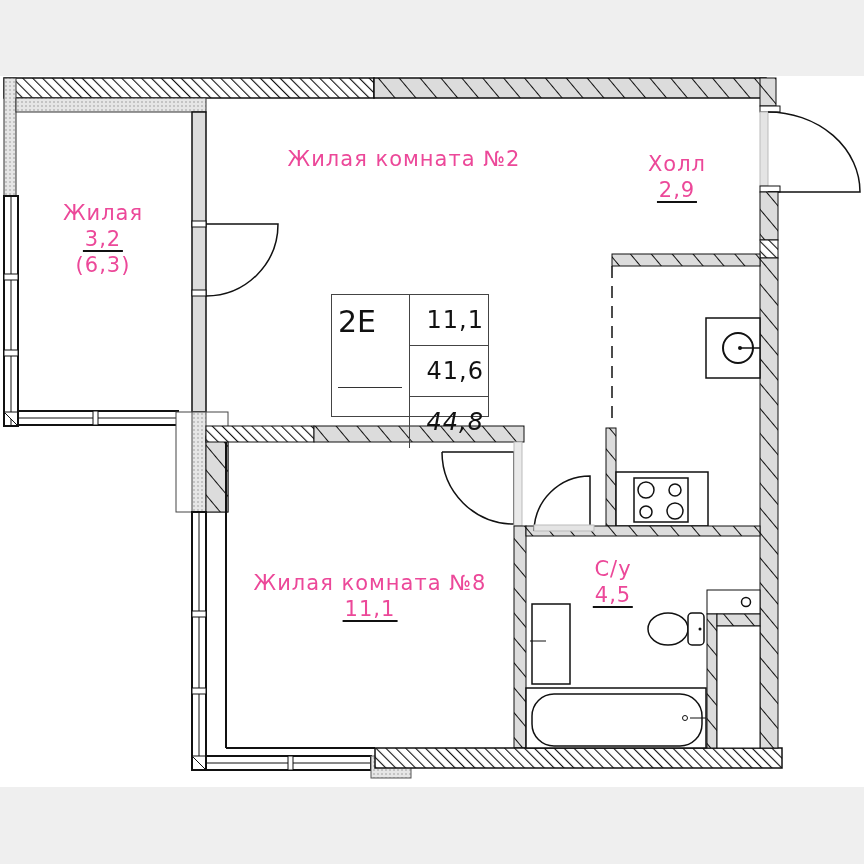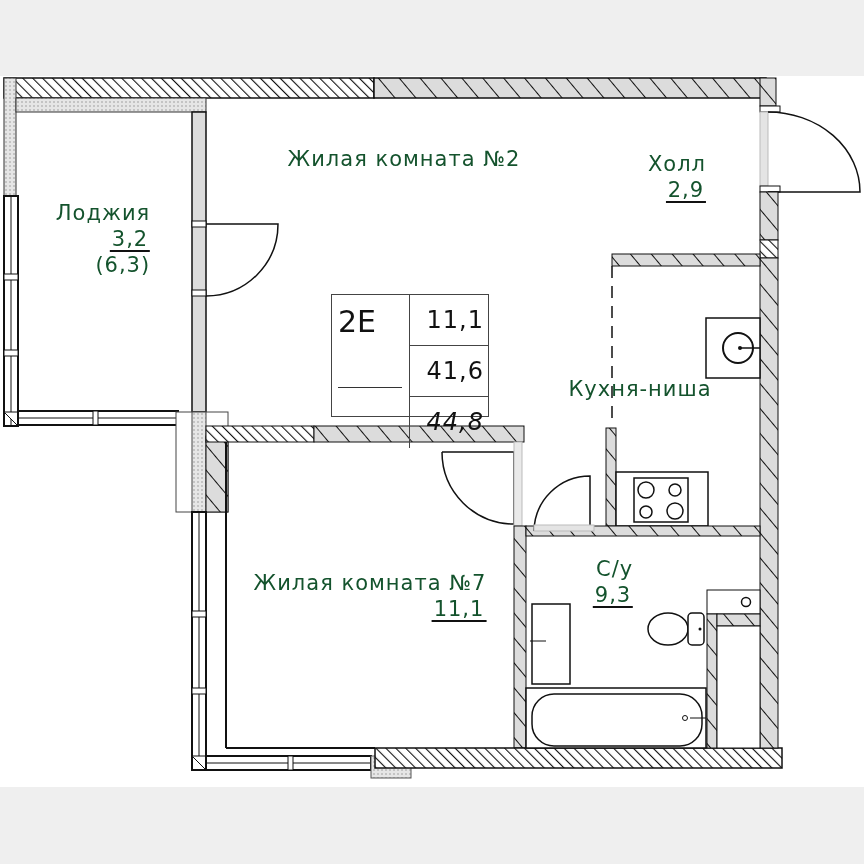--- a/index.html
+++ b/index.html
@@ -1,19 +1,19 @@
 <!DOCTYPE html>
 <html><head>
 <meta charset="utf-8">
 <style>
   html, body { margin:0; padding:0; }
   body { width:864px; height:864px; background:#efefef; position:relative; overflow:hidden; font-family:"DejaVu Sans", sans-serif; }
   #plan { position:absolute; left:0; top:76px; width:864px; height:711px; background:#ffffff; }
   svg { position:absolute; left:0; top:0; }
-  .lbl { position:absolute; text-align:right; color:#14532d; font-family:"DejaVu Sans", sans-serif; font-size:21px; line-height:26px; white-space:nowrap; transform:translateX(-50%); letter-spacing:1px; }
+  .lbl { position:absolute; text-align:center; color:#ec4899; font-family:"DejaVu Sans", sans-serif; font-size:21px; line-height:26px; white-space:nowrap; transform:translateX(-50%); letter-spacing:1px; }
   .lbl .area { display:inline-block; border-bottom:2px solid #111; line-height:22px; padding:0 2px; }
   .tbl { position:absolute; left:331px; top:218px; width:158px; height:123px; border:1px solid #444; box-sizing:border-box; }
   .tbl .code { position:absolute; left:0; top:0; width:78px; height:153px; border-right:1px solid #444; box-sizing:border-box; }
   .tbl .code span { position:absolute; left:6px; top:10px; font-size:30px; line-height:34px; color:#111; }
   .tbl .code .ul { position:absolute; left:6px; top:92px; width:64px; border-top:1px solid #333; }
   .tbl .cell { position:absolute; left:78px; width:78px; height:51px; box-sizing:border-box; border-bottom:1px solid #444; text-align:right; padding-right:4px; font-size:24px; line-height:50px; color:#111; letter-spacing:1px; }
   .tbl .cell.last { border-bottom:none;font-style:italic; }
 </style>
 </head>
 <body>
@@ -144,46 +144,45 @@
 
       <rect x="707" y="514" width="53" height="24" fill="#fff" stroke="#111"></rect>
       <circle cx="746" cy="526" r="4.5" fill="none" stroke="#111" stroke-width="1.5"></circle>
       <rect x="707" y="538" width="10" height="134" fill="url(#hatchSparse)" stroke="#111"></rect>
       <rect x="717" y="538" width="43" height="12" fill="url(#hatchSparse)" stroke="#111"></rect>
       <rect x="717" y="550" width="43" height="122" fill="#fff" stroke="#111"></rect>
     </g>
   </svg>
 
   <div class="lbl" style="left:103px; top:124px;">
-    <div>Лоджия</div>
+    <div>Жилая</div>
     <div><span class="area">3,2</span></div>
     <div>(6,3)</div>
   </div>
 
   <div class="lbl" style="left:404px; top:70px;">
     <div>Жилая комната №2</div>
   </div>
 
   <div class="lbl" style="left:677px; top:75px;">
     <div>Холл</div>
     <div><span class="area">2,9</span></div>
   </div>
 
   <div class="lbl" style="left:640px; top:300px;">
-    <div>Кухня-ниша</div>
   </div>
 
   <div class="lbl" style="left:370px; top:494px;">
-    <div>Жилая комната №7</div>
+    <div>Жилая комната №8</div>
     <div><span class="area">11,1</span></div>
   </div>
 
   <div class="lbl" style="left:613px; top:480px;">
     <div>С/у</div>
-    <div><span class="area">9,3</span></div>
+    <div><span class="area">4,5</span></div>
   </div>
 
   <div class="tbl">
     <div class="code">
       <span>2E</span>
       <div class="ul"></div>
     </div>
     <div class="cell" style="top:0;">11,1</div>
     <div class="cell" style="top:51px;">41,6</div>
     <div class="cell last" style="top:102px;">44,8</div>

